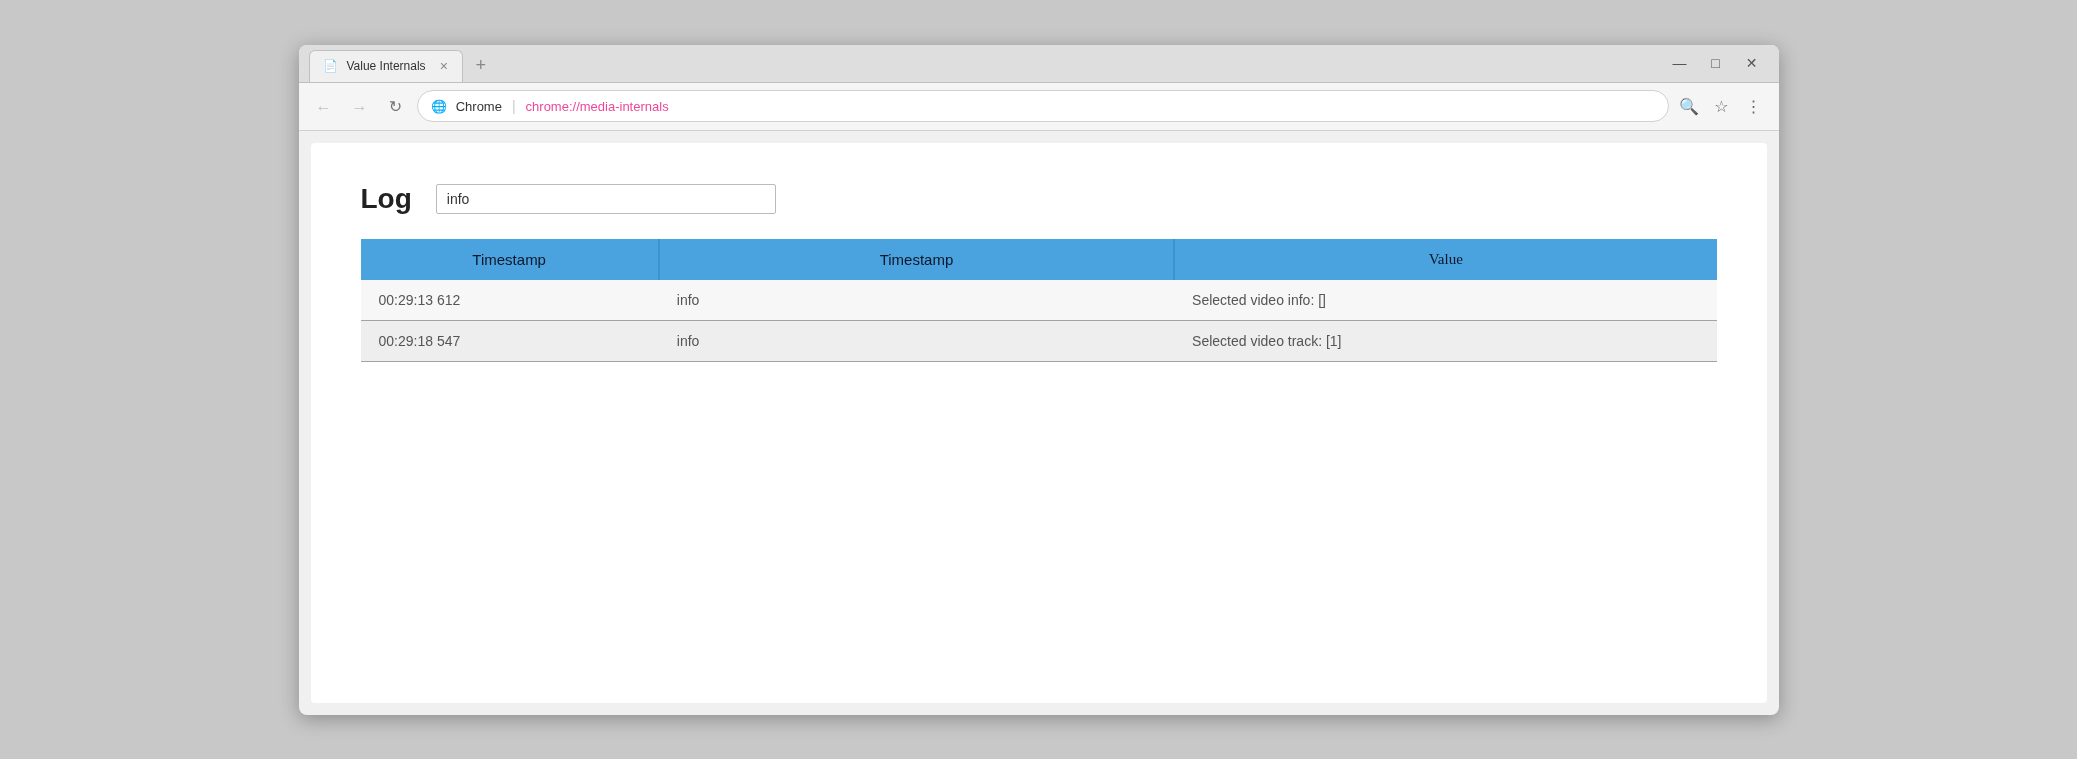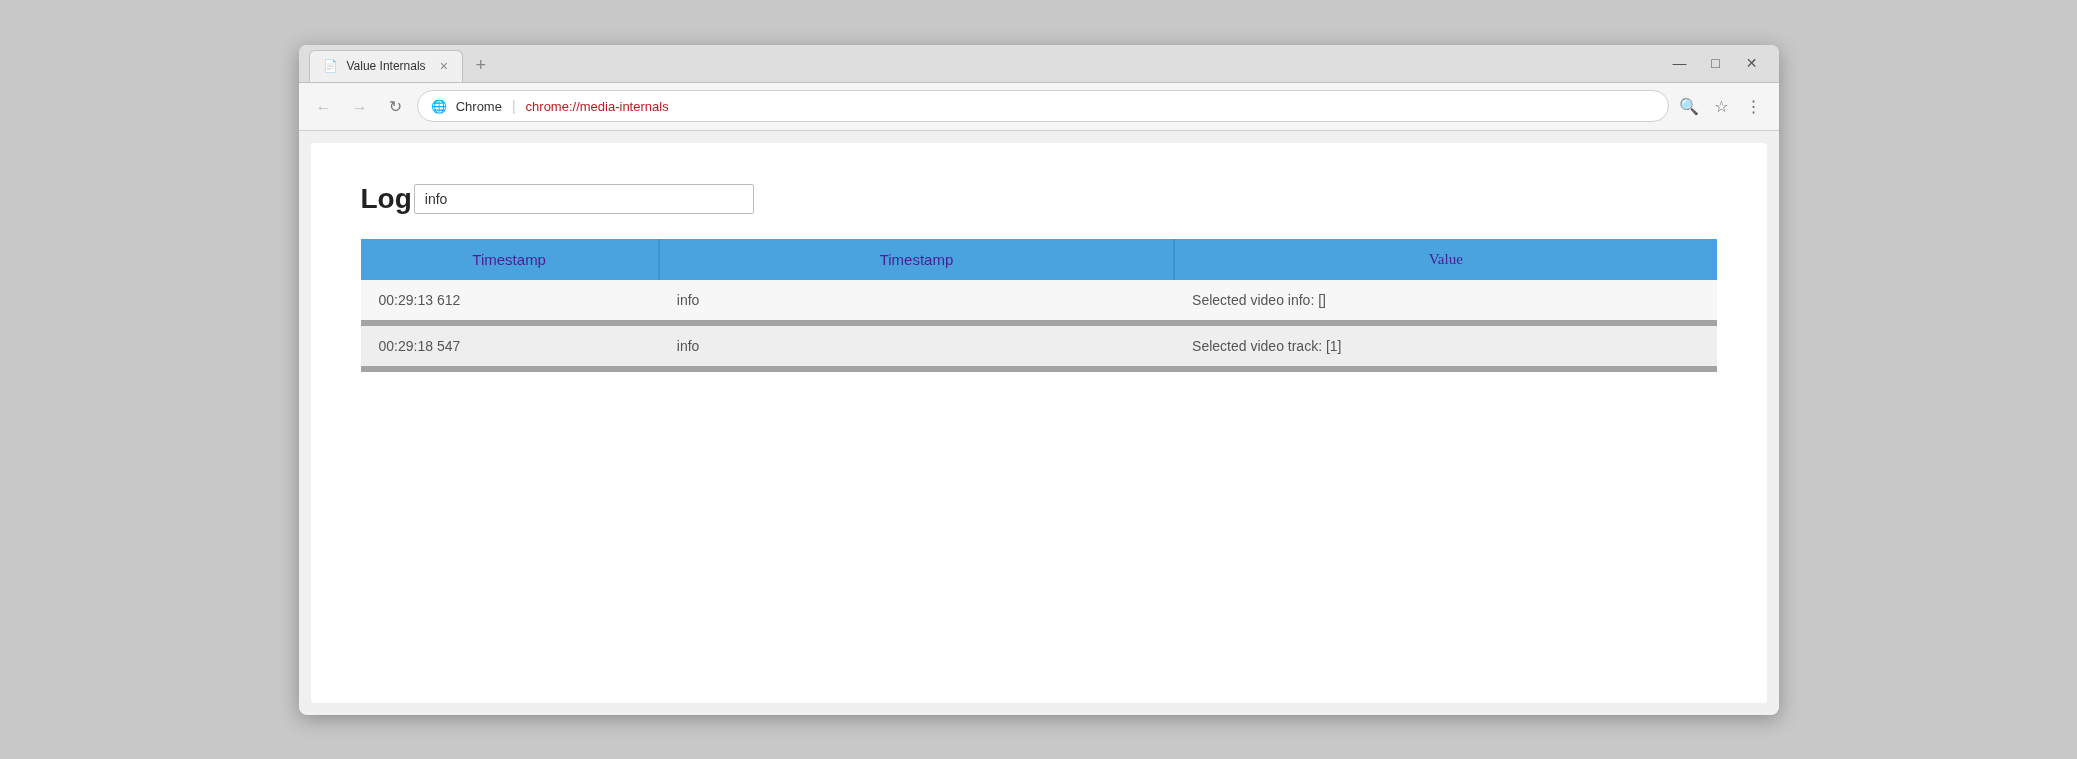--- a/index.html
+++ b/index.html
@@ -145,21 +145,21 @@
     }
 
     .url-sep {
       color: #ccc;
       font-size: 14px;
       margin: 0 2px;
     }
 
     .url-path {
       font-size: 13px;
-      color: #b91c1c;
+      color: #ec4899;
     }
 
     .toolbar-right {
       display: flex;
       align-items: center;
       gap: 2px;
     }
 
     .toolbar-btn {
       width: 30px;
@@ -182,21 +182,21 @@
       min-height: 560px;
     }
 
     .log-section {
       margin-bottom: 30px;
     }
 
     .log-header {
       display: flex;
       align-items: center;
-      gap: 2px;
+      gap: 24px;
       margin-bottom: 24px;
     }
 
     .log-label {
       font-size: 28px;
       font-weight: 700;
       color: #222;
     }
 
     .log-input {
@@ -211,35 +211,35 @@
 
     
     .log-table {
       width: 100%;
       border-collapse: collapse;
       font-size: 15px;
     }
 
     .log-table thead tr th {
       background: #4aa3df;
-      color: #4c1d95;
+      color: #0f172a;
       padding: 12px 18px;
       text-align: center;
       font-weight: 400;
       font-size: 15px;
       border-right: 2px solid #3c92cc;
     }
 
     .log-table thead tr th:last-child {
       border-right: none;
       font-family: Liberation Serif, serif;
     }
 
     .log-table tbody tr {
-      border-bottom: 6px solid #a3a3a3;
+      border-bottom: 1px solid #a3a3a3;
     }
 
     .log-table tbody tr:nth-child(odd) {
       background: #f7f7f7;
     }
 
     .log-table tbody tr:nth-child(even) {
       background: #eeeeee;
     }
 

